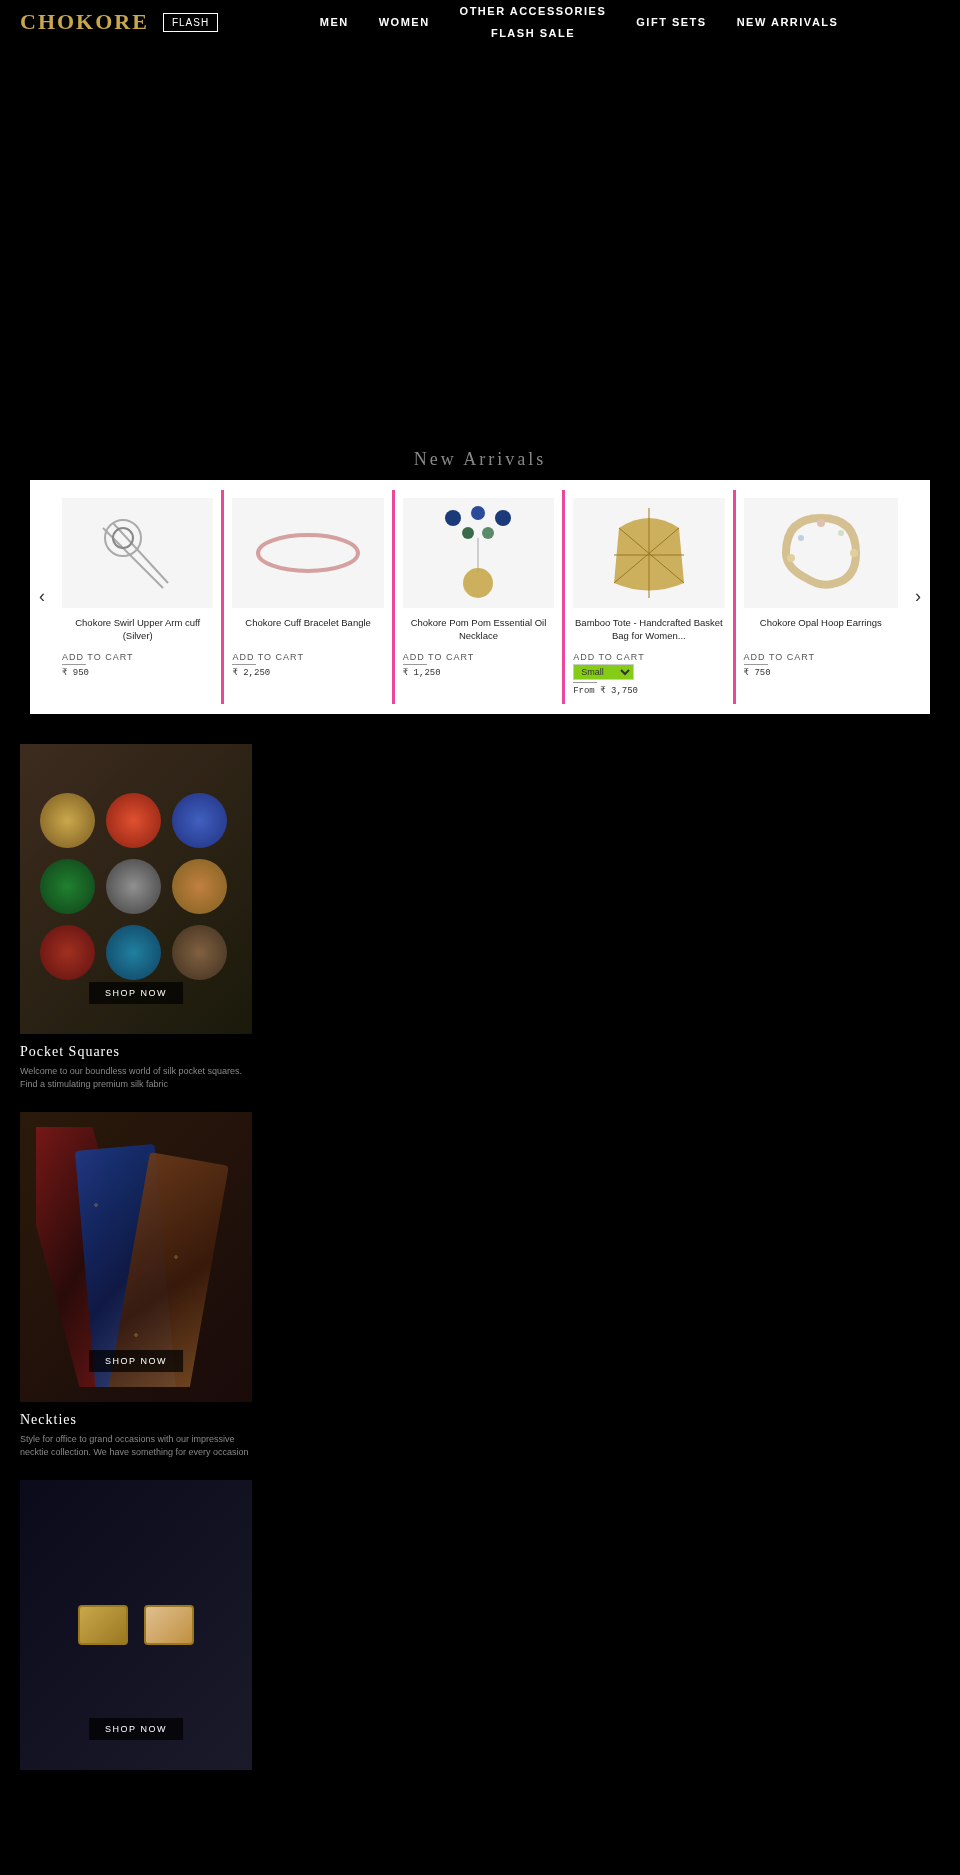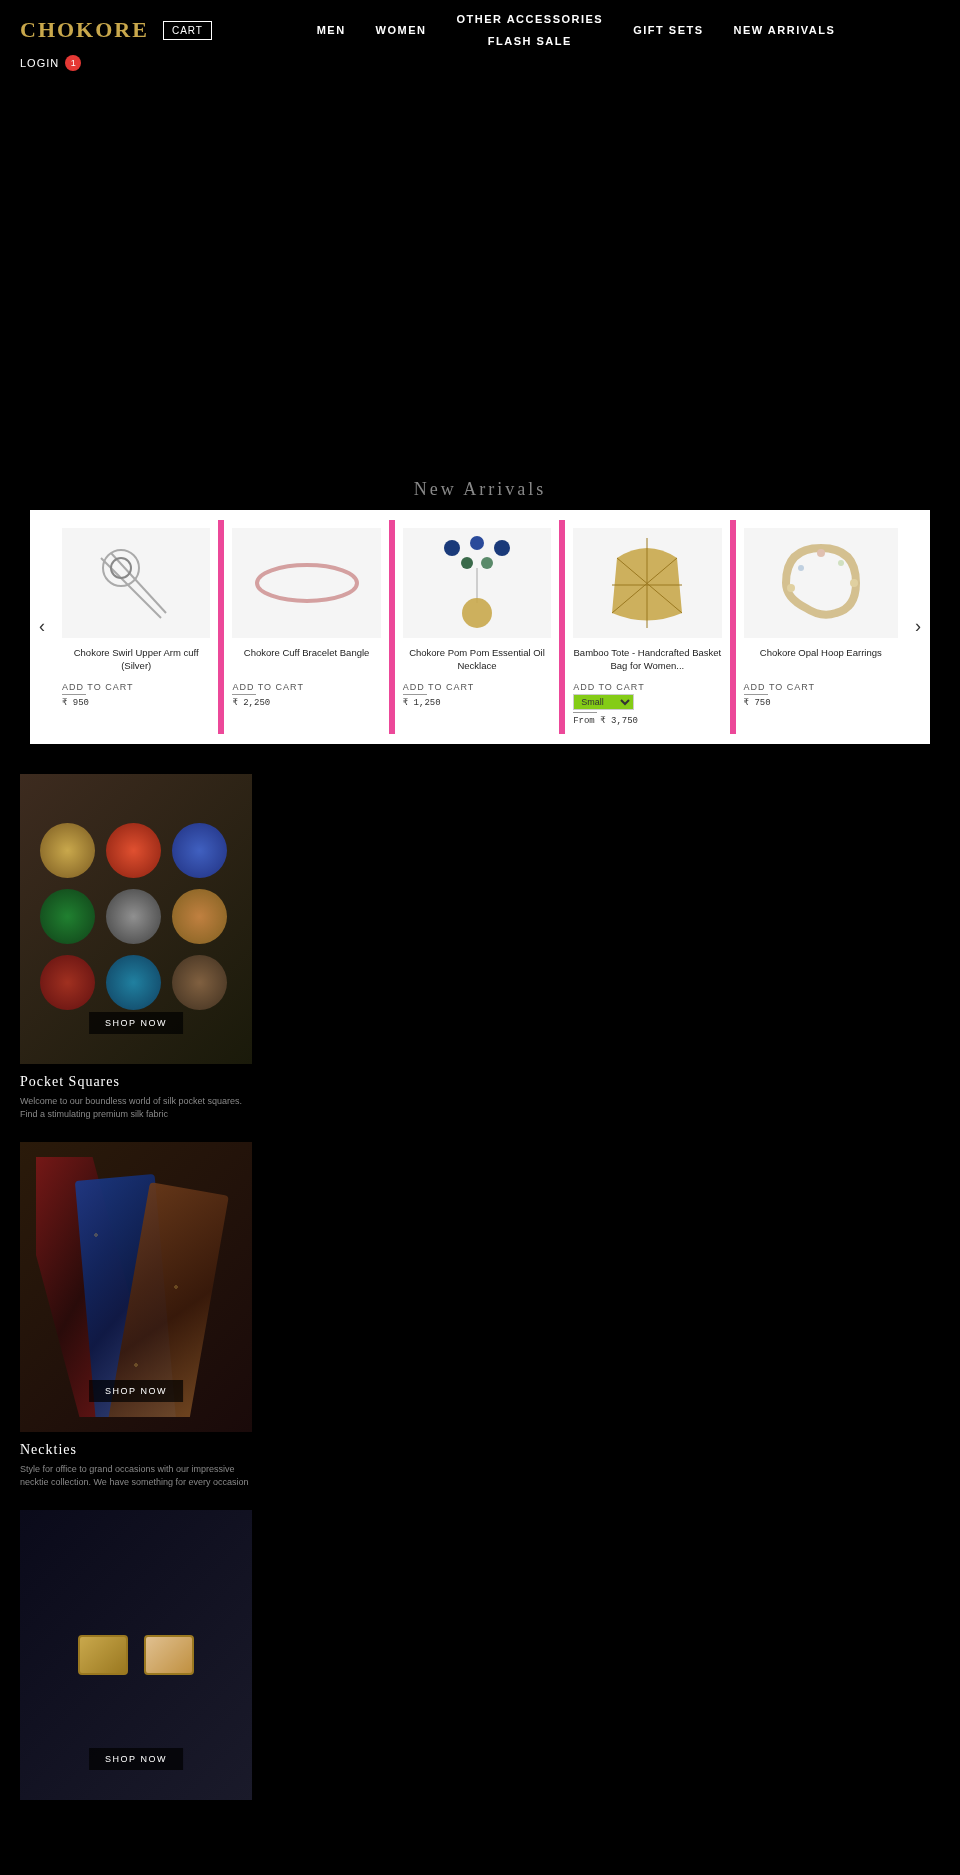--- a/index.html
+++ b/index.html
@@ -6,21 +6,21 @@
     body {
       background: #000;
       font-family: 'Georgia', serif;
       color: #fff;
       width: 960px;
     }
 
     
     .header {
       background: #000;
-      padding: 12px 20px 0 20px;
+      padding: 4px 20px 0 20px;
       display: flex;
       flex-direction: column;
     }
     .header-top {
       display: flex;
       align-items: center;
       justify-content: space-between;
     }
     .logo {
       color: #c9a84c;
@@ -142,21 +142,21 @@
     .product-grid {
       display: flex;
       overflow: hidden;
       padding: 0 24px;
     }
     .product-card {
       flex: 0 0 20%;
       padding: 8px;
       background: #fff;
       text-align: center;
-      border-right: 6px solid #ec4899;
+      border-right: 3px solid #ec4899;
     }
     .product-card:last-child { border-right: none; }
     .product-image-placeholder {
       width: 100%;
       height: 110px;
       display: flex;
       align-items: center;
       justify-content: center;
       background: #f5f5f5;
       margin-bottom: 8px;
@@ -292,40 +292,36 @@
   </style>
 </head>
 <body>
 
 <header class="header">
   <div class="header-top">
     <div style="display:flex; align-items:center; gap:14px;">
       <div>
         <div class="logo">CHOKORE</div>
       </div>
-      <button class="rkxc-btn">CART</button>
+      <button class="rkxc-btn">FLASH</button>
     </div>
 
     <nav class="nav-main">
       <span class="nav-item">MEN</span>
       <span class="nav-item">WOMEN</span>
       <span class="nav-item flash-sale">
         <span>OTHER ACCESSORIES</span>
         <span>FLASH SALE</span>
       </span>
       <span class="nav-item">GIFT SETS</span>
       <span class="nav-item">NEW ARRIVALS</span>
     </nav>
 
     <div class="nav-right">
     </div>
-  </div>
-  <div class="login-area">
-    <span class="login-text">LOGIN</span>
-    <div class="cart-badge">1</div>
   </div>
 </header>
 
 <div class="hero-banner">
   
 </div>
 
 <div class="section-title">New Arrivals</div>
 
 <div class="product-carousel-wrapper">

